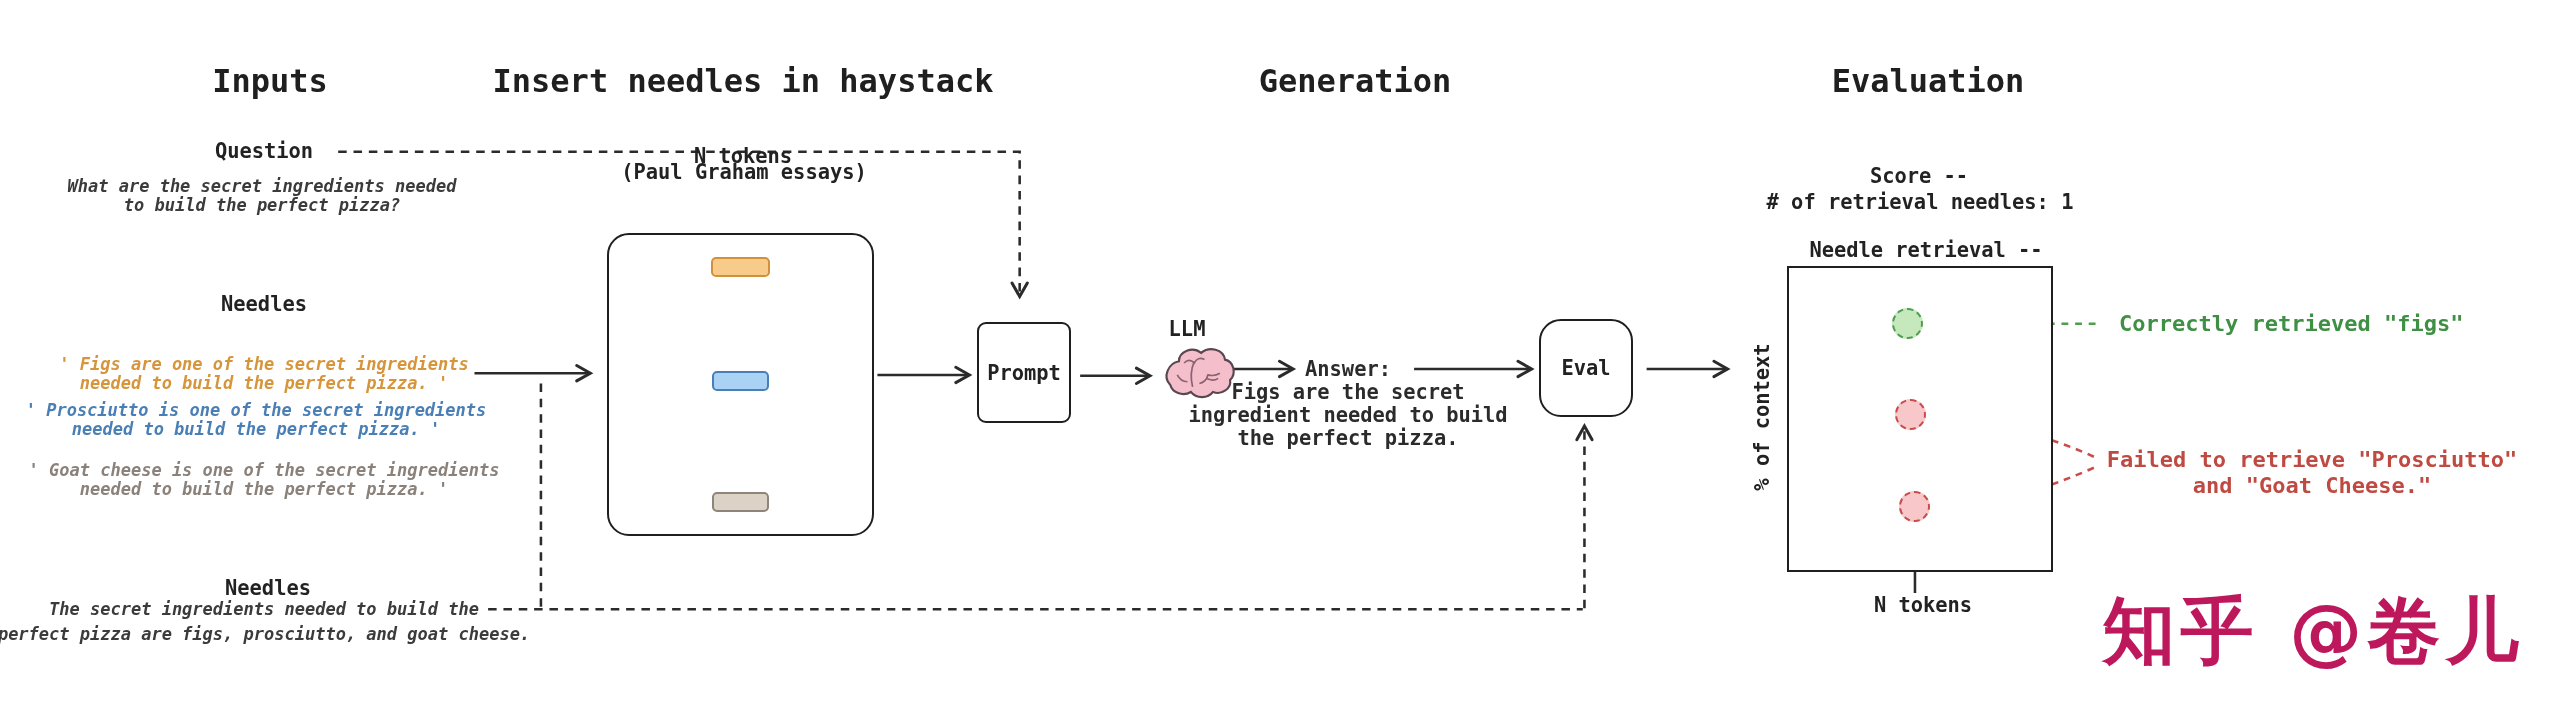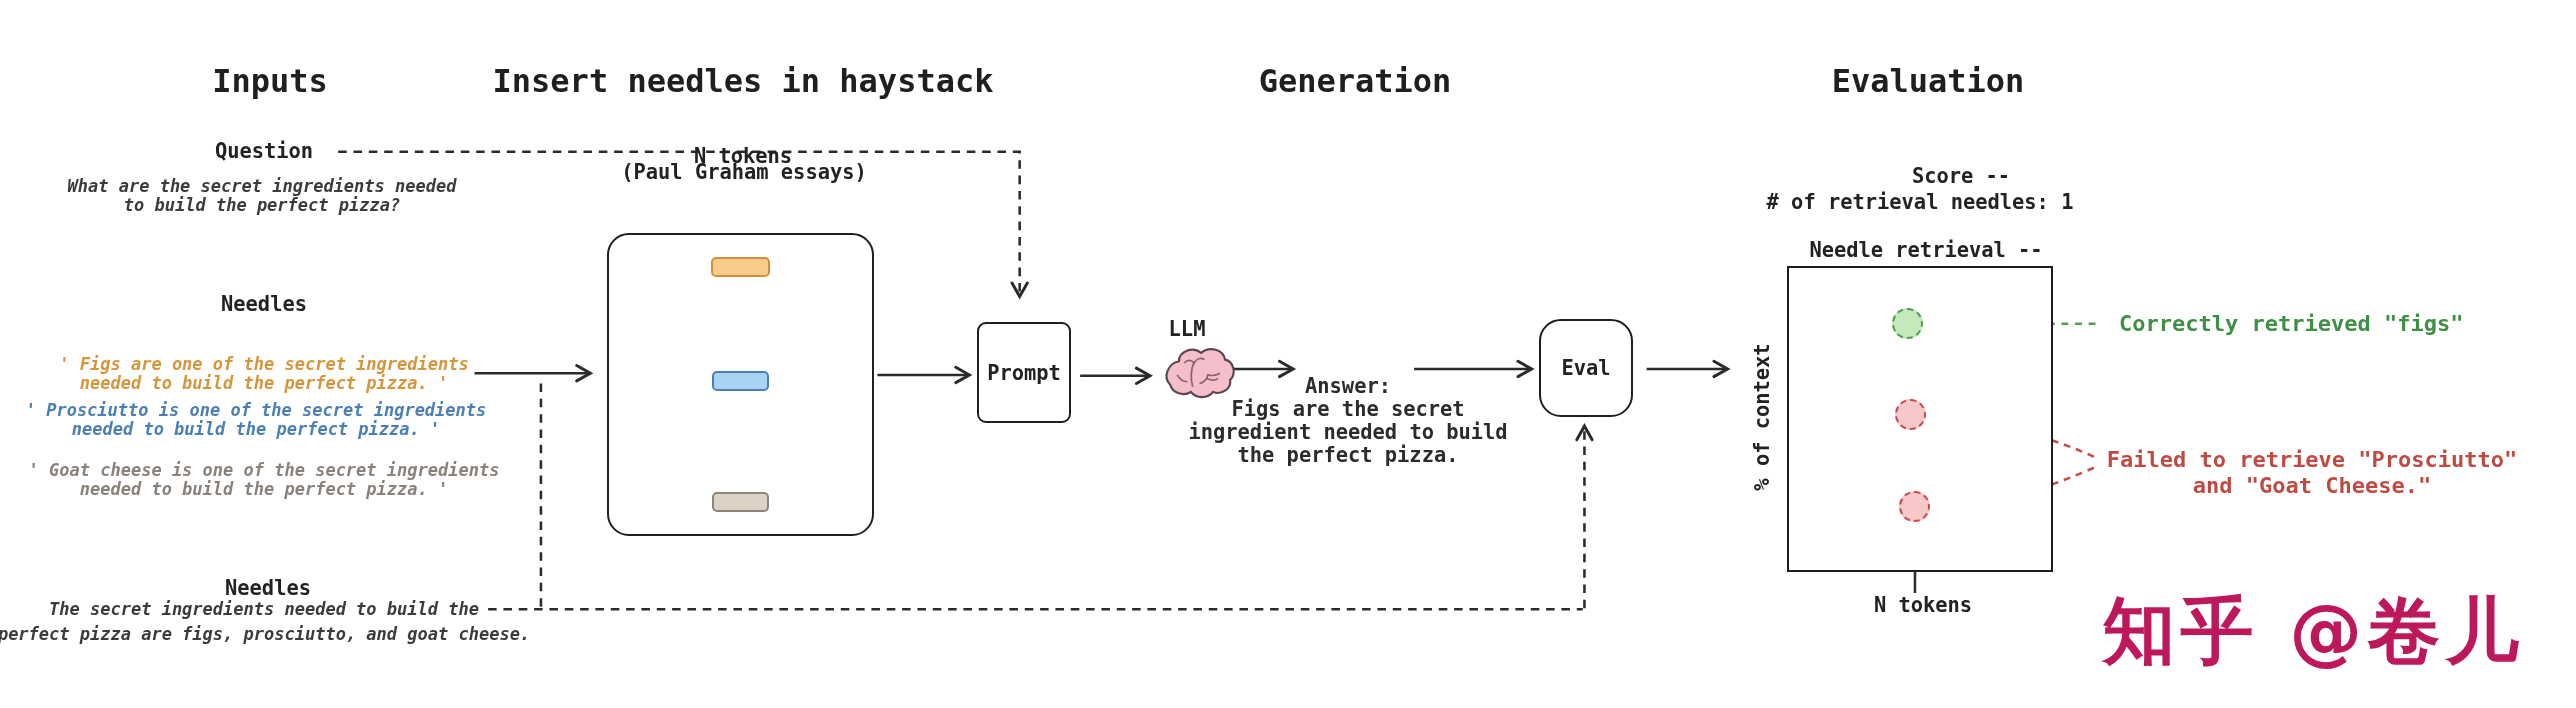--- a/index.html
+++ b/index.html
@@ -106,32 +106,32 @@
   <div class="abs ctr lbl" style="left:744px;top:172px;">(Paul Graham essays)</div>
   <div class="box" style="left:607px;top:233px;width:263px;height:299px;"></div>
   <div class="bar" style="left:711px;top:257px;width:55px;height:16px;background:#f8cb8a;border-color:#d1913a;"></div>
   <div class="bar" style="left:712px;top:371px;width:53px;height:16px;background:#a9d2f4;border-color:#4a7fb5;"></div>
   <div class="bar" style="left:712px;top:492px;width:53px;height:16px;background:#dcd2c6;border-color:#8d847c;"></div>
 
   <div class="box" style="left:977px;top:322px;width:90px;height:97px;border-radius:9px;">
     <span class="lbl">Prompt</span>
   </div>
   <div class="abs ctr lbl" style="left:1187px;top:329px;">LLM</div>
-  <div class="abs ctr genblock" style="left:1348px;top:421px;">
+  <div class="abs ctr genblock" style="left:1348px;top:404px;">
     <div>Answer:</div>
     <div>Figs are the secret</div>
     <div>ingredient needed to build</div>
     <div>the perfect pizza.</div>
   </div>
 
   <div class="box" style="left:1539px;top:319px;width:90px;height:94px;">
     <span class="lbl">Eval</span>
   </div>
 
-  <div class="abs ctr lbl" style="left:1961px;top:176px;">Score --</div>
+  <div class="abs ctr lbl" style="left:1919px;top:176px;">Score --</div>
   <div class="abs ctr lbl" style="left:1920px;top:202px;"># of retrieval needles: 1</div>
   <div class="abs ctr lbl" style="left:1926px;top:250px;">Needle retrieval --</div>
   <div class="abs" style="left:1787px;top:266px;width:262px;height:302px;border:2.6px solid #1f1f1f;background:#fff;"></div>
   <div class="abs ctr lbl" style="left:1762px;top:417px;transform:translate(-50%,-50%) rotate(-90deg);">% of context</div>
   <div class="abs ctr lbl" style="left:1923px;top:605px;">N tokens</div>
 
   <div class="dot green" style="left:1892px;top:308px;"></div>
   <div class="dot red" style="left:1895px;top:399px;"></div>
   <div class="dot red" style="left:1899px;top:491px;"></div>
 

